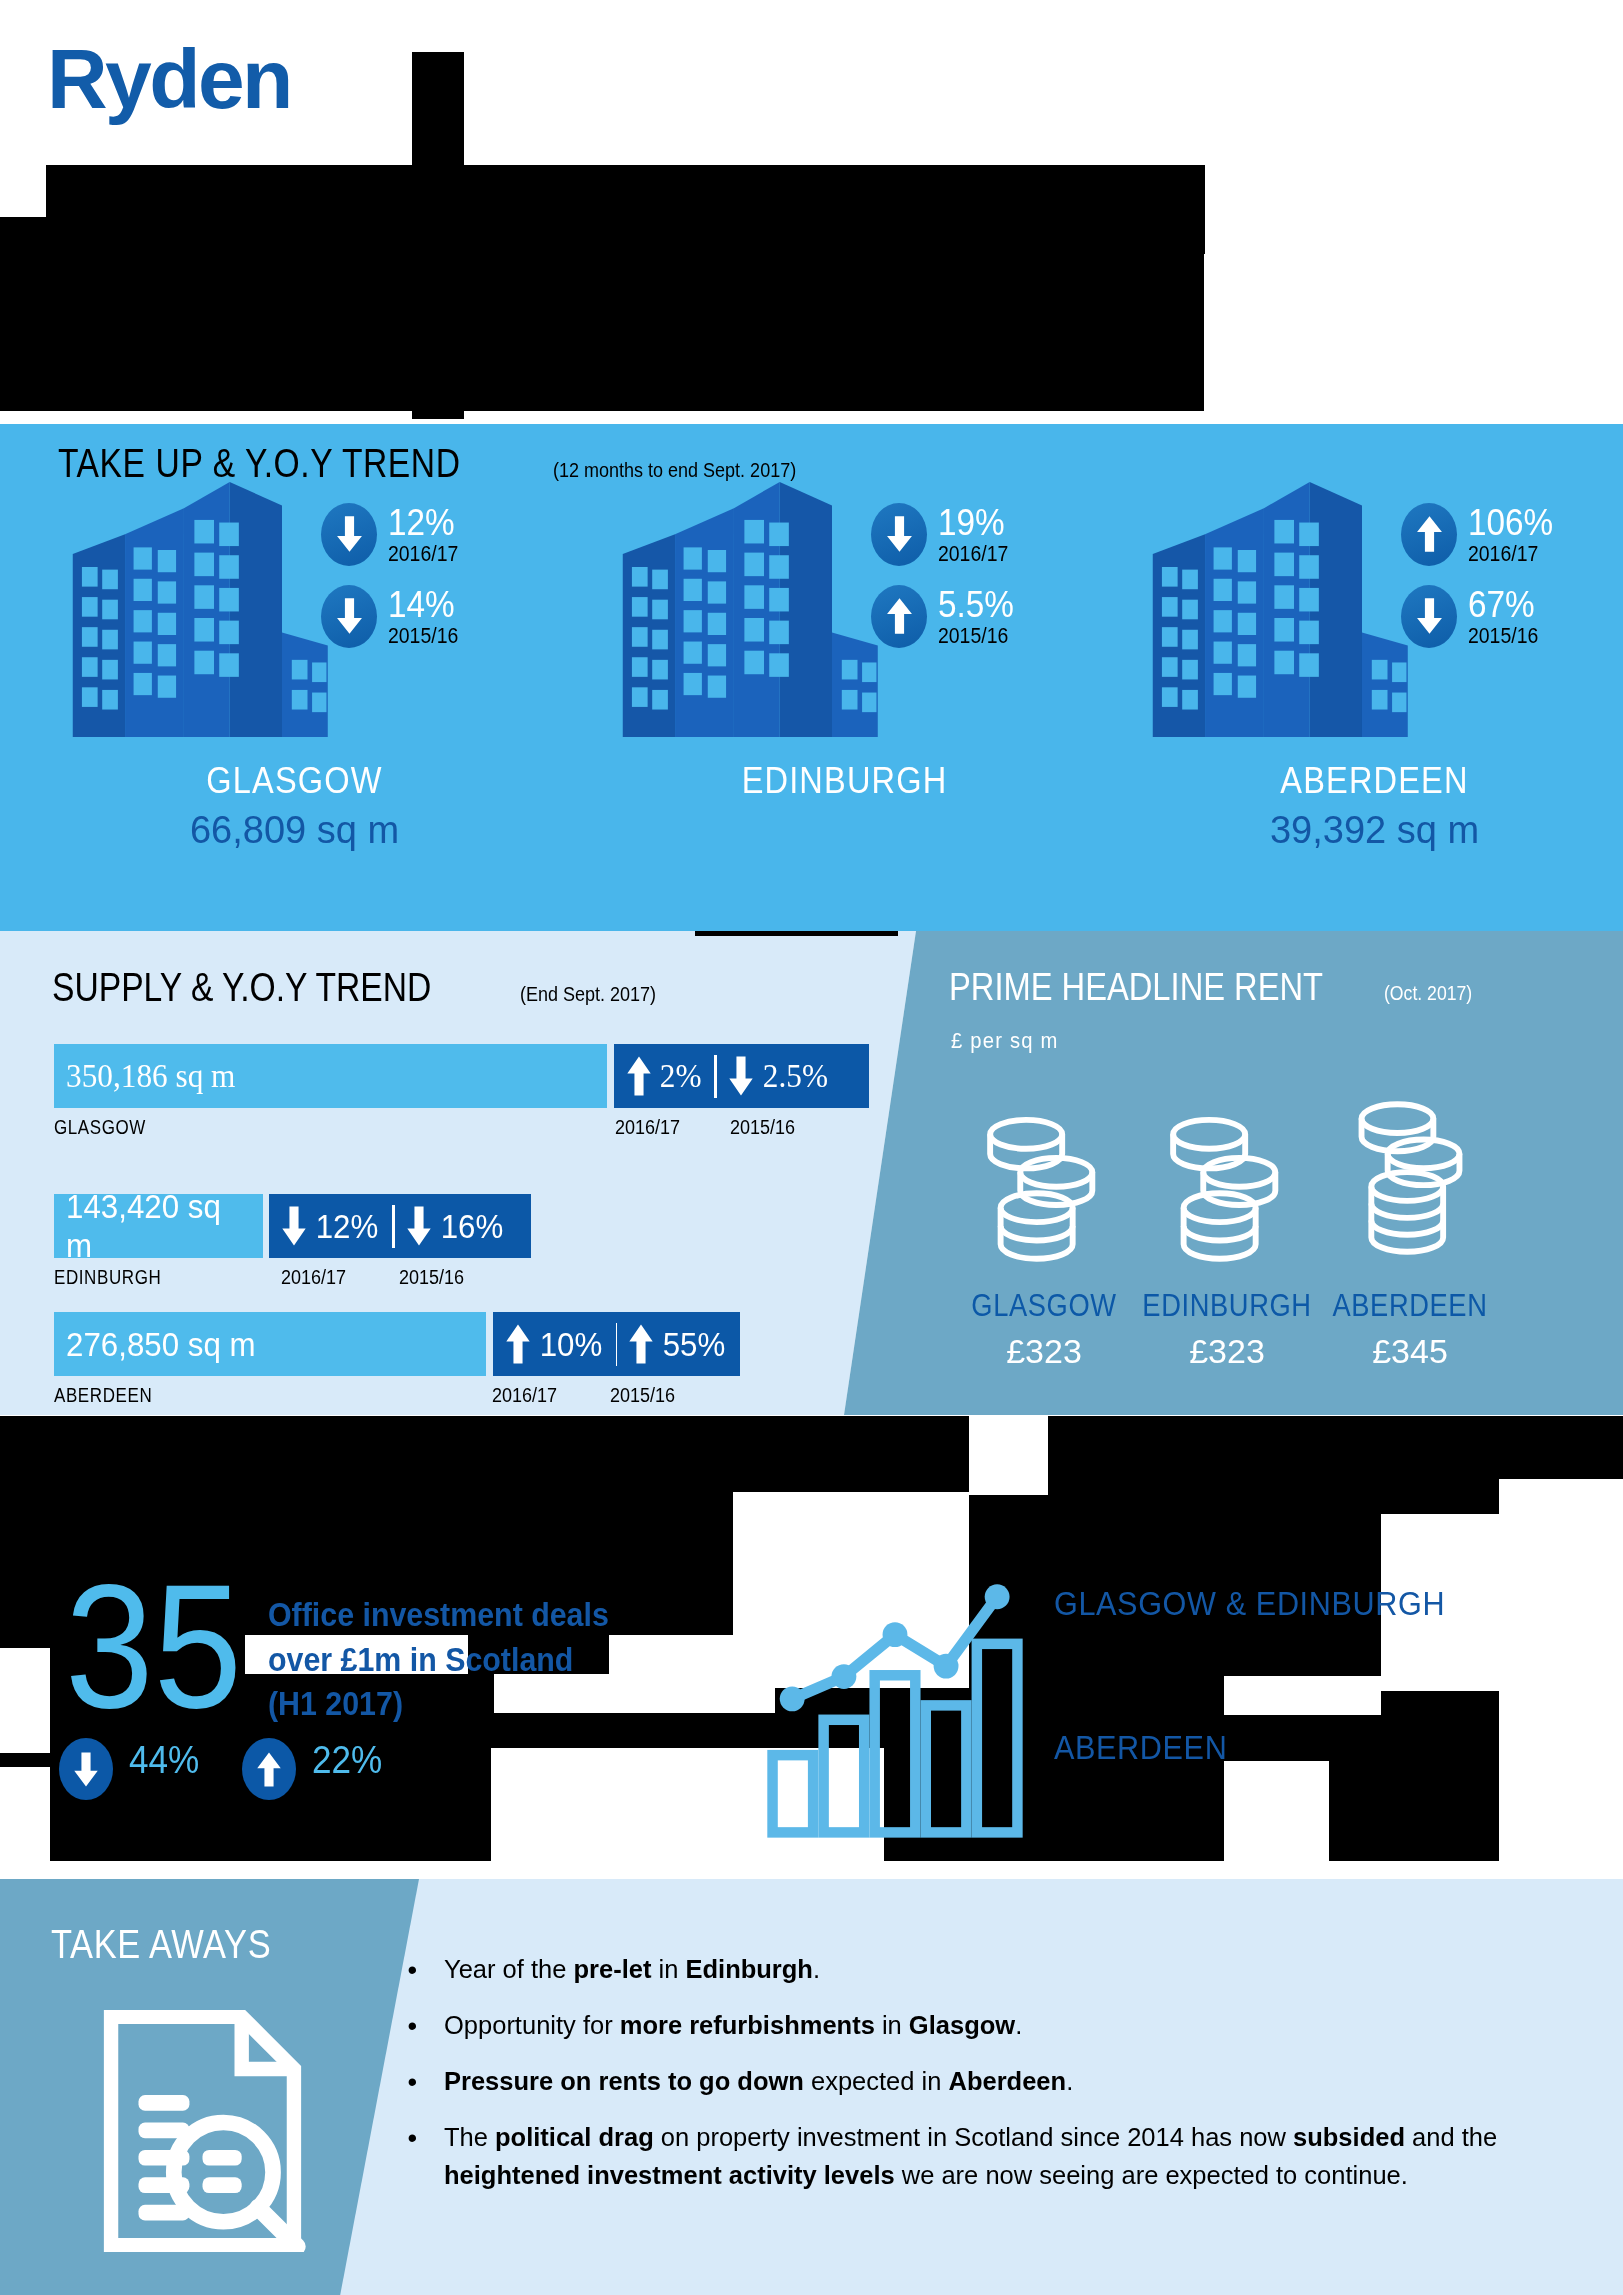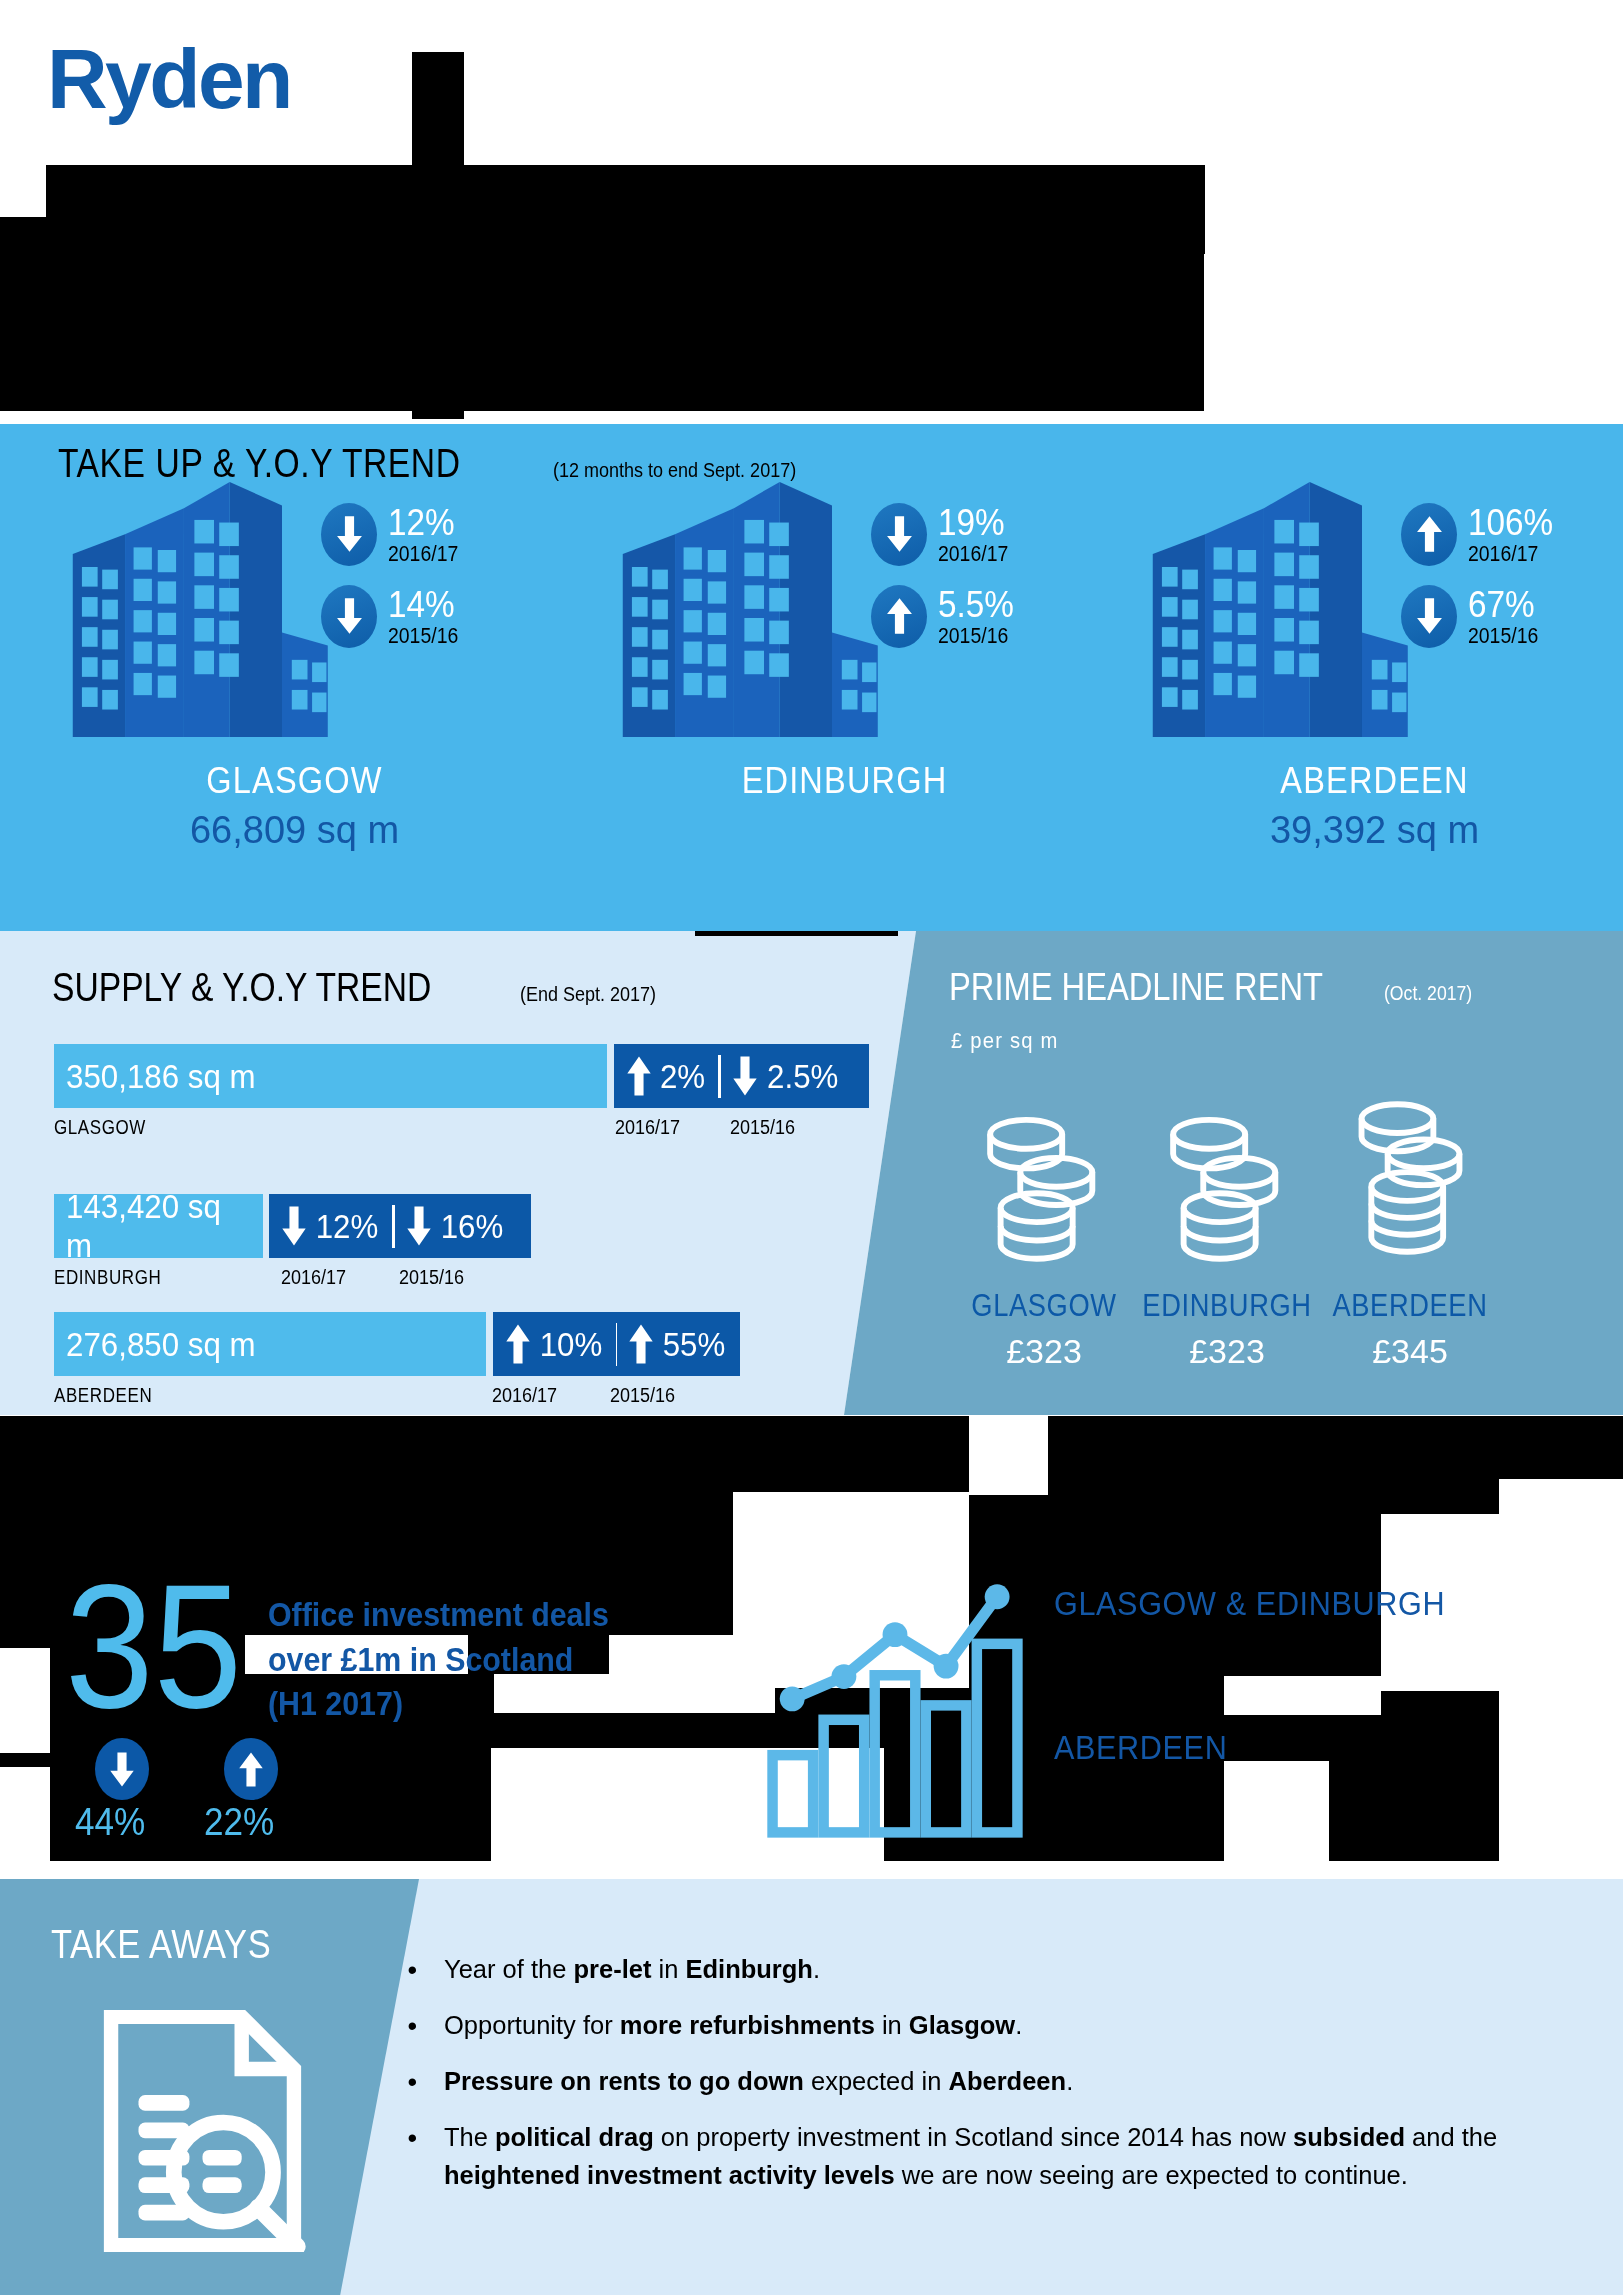--- a/index.html
+++ b/index.html
@@ -104,21 +104,21 @@
   .rval  { font-size:34px; color:#ffffff; margin-top:7.9px; }
 
   
   #invest { position:absolute; left:0; top:1416px; width:1623px; height:445px; background:#000000; }
   #big35 { position:absolute; left:65px; top:1558px; font-size:177px; color:#4FBBEC;
            line-height:1; transform:scaleX(.9); transform-origin:left top; }
   #inv-lines { position:absolute; left:268px; top:1577px; width:406px;margin-top:16px; }
   #inv-lines div { font-size:33px; color:#1357A5; font-weight:bold; line-height:1.35;
                    transform:scaleX(.92); transform-origin:left top; white-space:nowrap; }
   #inv-stats { position:absolute; left:59px; top:1738px; display:flex; align-items:center; }
-  #inv-stats .s { display:flex; align-items:flex-end; margin-right:39px;flex-direction:column; }
+  #inv-stats .s { display:flex; align-items:flex-start; margin-right:39px; }
   #inv-stats .c { width:54px; height:62px; border-radius:50%; background:#0C58A7;
                   display:flex; align-items:center; justify-content:center; }
   #inv-stats .c svg { width:30px; height:37px; }
   #inv-stats .v { font-size:39px; color:#4FBBEC; margin-left:11.8px; transform:scaleX(.9); }
 
   #chart-icon { position:absolute; left:766px; top:1577px; width:275px; height:262px; }
   #lbl-ge  { position:absolute; left:1054px; top:1584px; font-size:34px; color:#1357A5;
              letter-spacing:0.7px; transform:scaleX(.9); transform-origin:left top; white-space:nowrap; }
   #lbl-ab  { position:absolute; left:1054px; top:1728px; font-size:34px; color:#1357A5;
              letter-spacing:0.7px; transform:scaleX(.9); transform-origin:left top; white-space:nowrap; }
@@ -392,21 +392,21 @@
       <div class="cityname">ABERDEEN</div>
       <div class="citysqm">39,392 sq m</div>
     </div>
   </div>
 
   <div id="supply">
     <div id="supply-title">
       <span class="h">SUPPLY &amp; Y.O.Y TREND</span><span class="s">(End Sept. 2017)</span>
     </div>
 
-    <div class="srow" style="top:113px; width:812px;">
+    <div class="srow" style="top:113px; width:812px;font-family:Liberation Serif, serif;">
       <div class="sbar" style="width:553px;">
         <span>350,186 sq m</span>
       </div>
       <div class="sbadge" style="left:560px; width:255px;">
         <div class="pill">
           <svg viewBox="0 0 40 64">
               <polygon points="20,2 38,28 27,28 27,62 13,62 13,28 2,28" fill="#fff"></polygon>
             </svg>
           <span class="pv">2%</span>
         </div>

